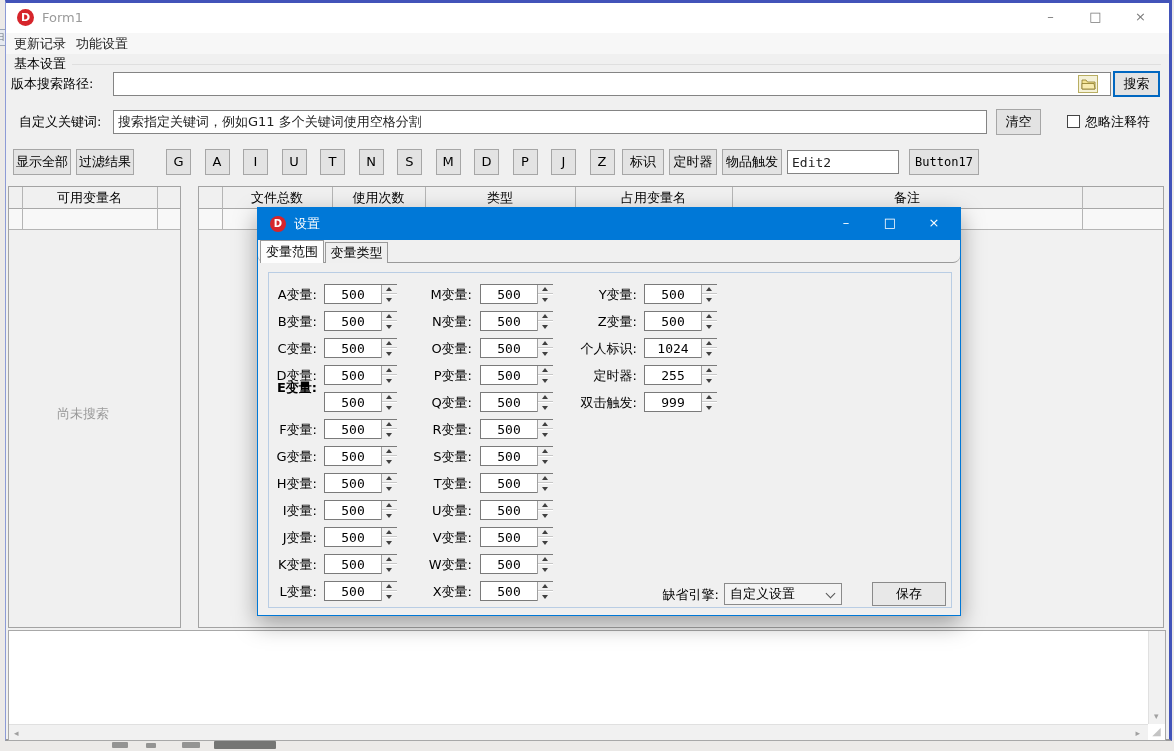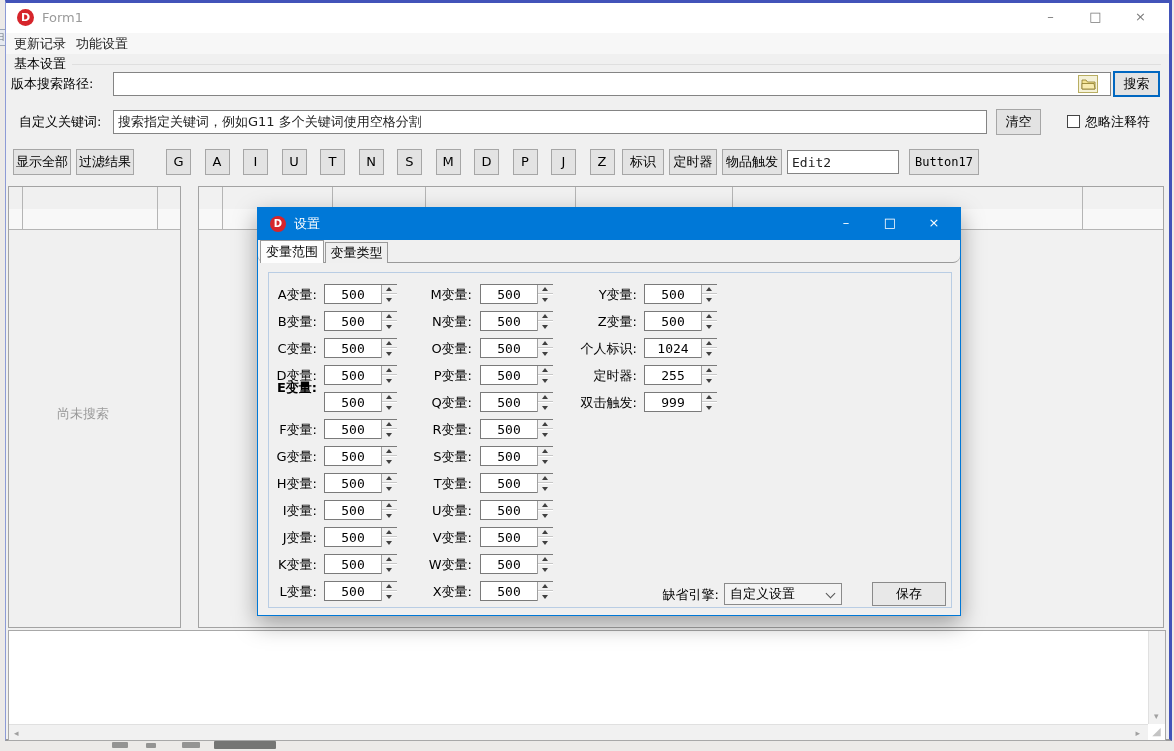--- a/index.html
+++ b/index.html
@@ -149,27 +149,37 @@
         <div class="btn" style="left: 545px; top: 0px; width: 25px;">J</div>
         <div class="btn" style="left: 583.5px; top: 0px; width: 25px;">Z</div>
         <div class="btn" style="left: 616px; top: 0px; width: 42px;">标识</div>
         <div class="btn" style="left: 663px; top: 0px; width: 48px;">定时器</div>
         <div class="btn" style="left: 716px; top: 0px; width: 60px;">物品触发</div>
       </div>
     <input class="edit" style="left: 781px; top: 147px; width: 112px; height: 24px; font-family: &quot;DejaVu Sans Mono&quot;, &quot;Liberation Mono&quot;, monospace;" value="Edit2">
     <div class="btn" style="left:903px; top:146px; width:70px; font-family:'DejaVu Sans Mono','Liberation Mono',monospace; font-size:12px;">Button17</div>
 
     <div class="panel-border" style="left:2px; top:183px; width:173px; height:442px; background:#f0f0f0;">
+      <div class="hdr-row">
+        <div class="hdr-cell" style="left:13px; width:135px;">可用变量名</div>
+      </div>
       <div class="sub-row"></div>
       <div class="vline" style="left:13px;"></div>
       <div class="vline" style="left:148px;"></div>
       <div class="empty-hint" style="left:48px; top:218px;">尚未搜索</div>
     </div>
 
     <div class="panel-border" style="left:192px; top:183px; width:966px; height:442px;">
+      <div class="hdr-row">
+        <div class="hdr-cell" style="left:23px;  width:110px;">文件总数</div>
+        <div class="hdr-cell" style="left:133px; width:93px;">使用次数</div>
+        <div class="hdr-cell" style="left:226px; width:150px;">类型</div>
+        <div class="hdr-cell" style="left:376px; width:157px;">占用变量名</div>
+        <div class="hdr-cell" style="left:533px; width:350px;">备注</div>
+      </div>
       <div class="sub-row"></div>
       <div class="vline" style="left:23px;"></div>
       <div class="vline" style="left:133px;"></div>
       <div class="vline" style="left:226px;"></div>
       <div class="vline" style="left:376px;"></div>
       <div class="vline" style="left:533px;"></div>
       <div class="vline" style="left:883px;"></div>
     </div>
 
     <div class="memo" style="left:2px; top:627px; width:1158px; height:111px;">

